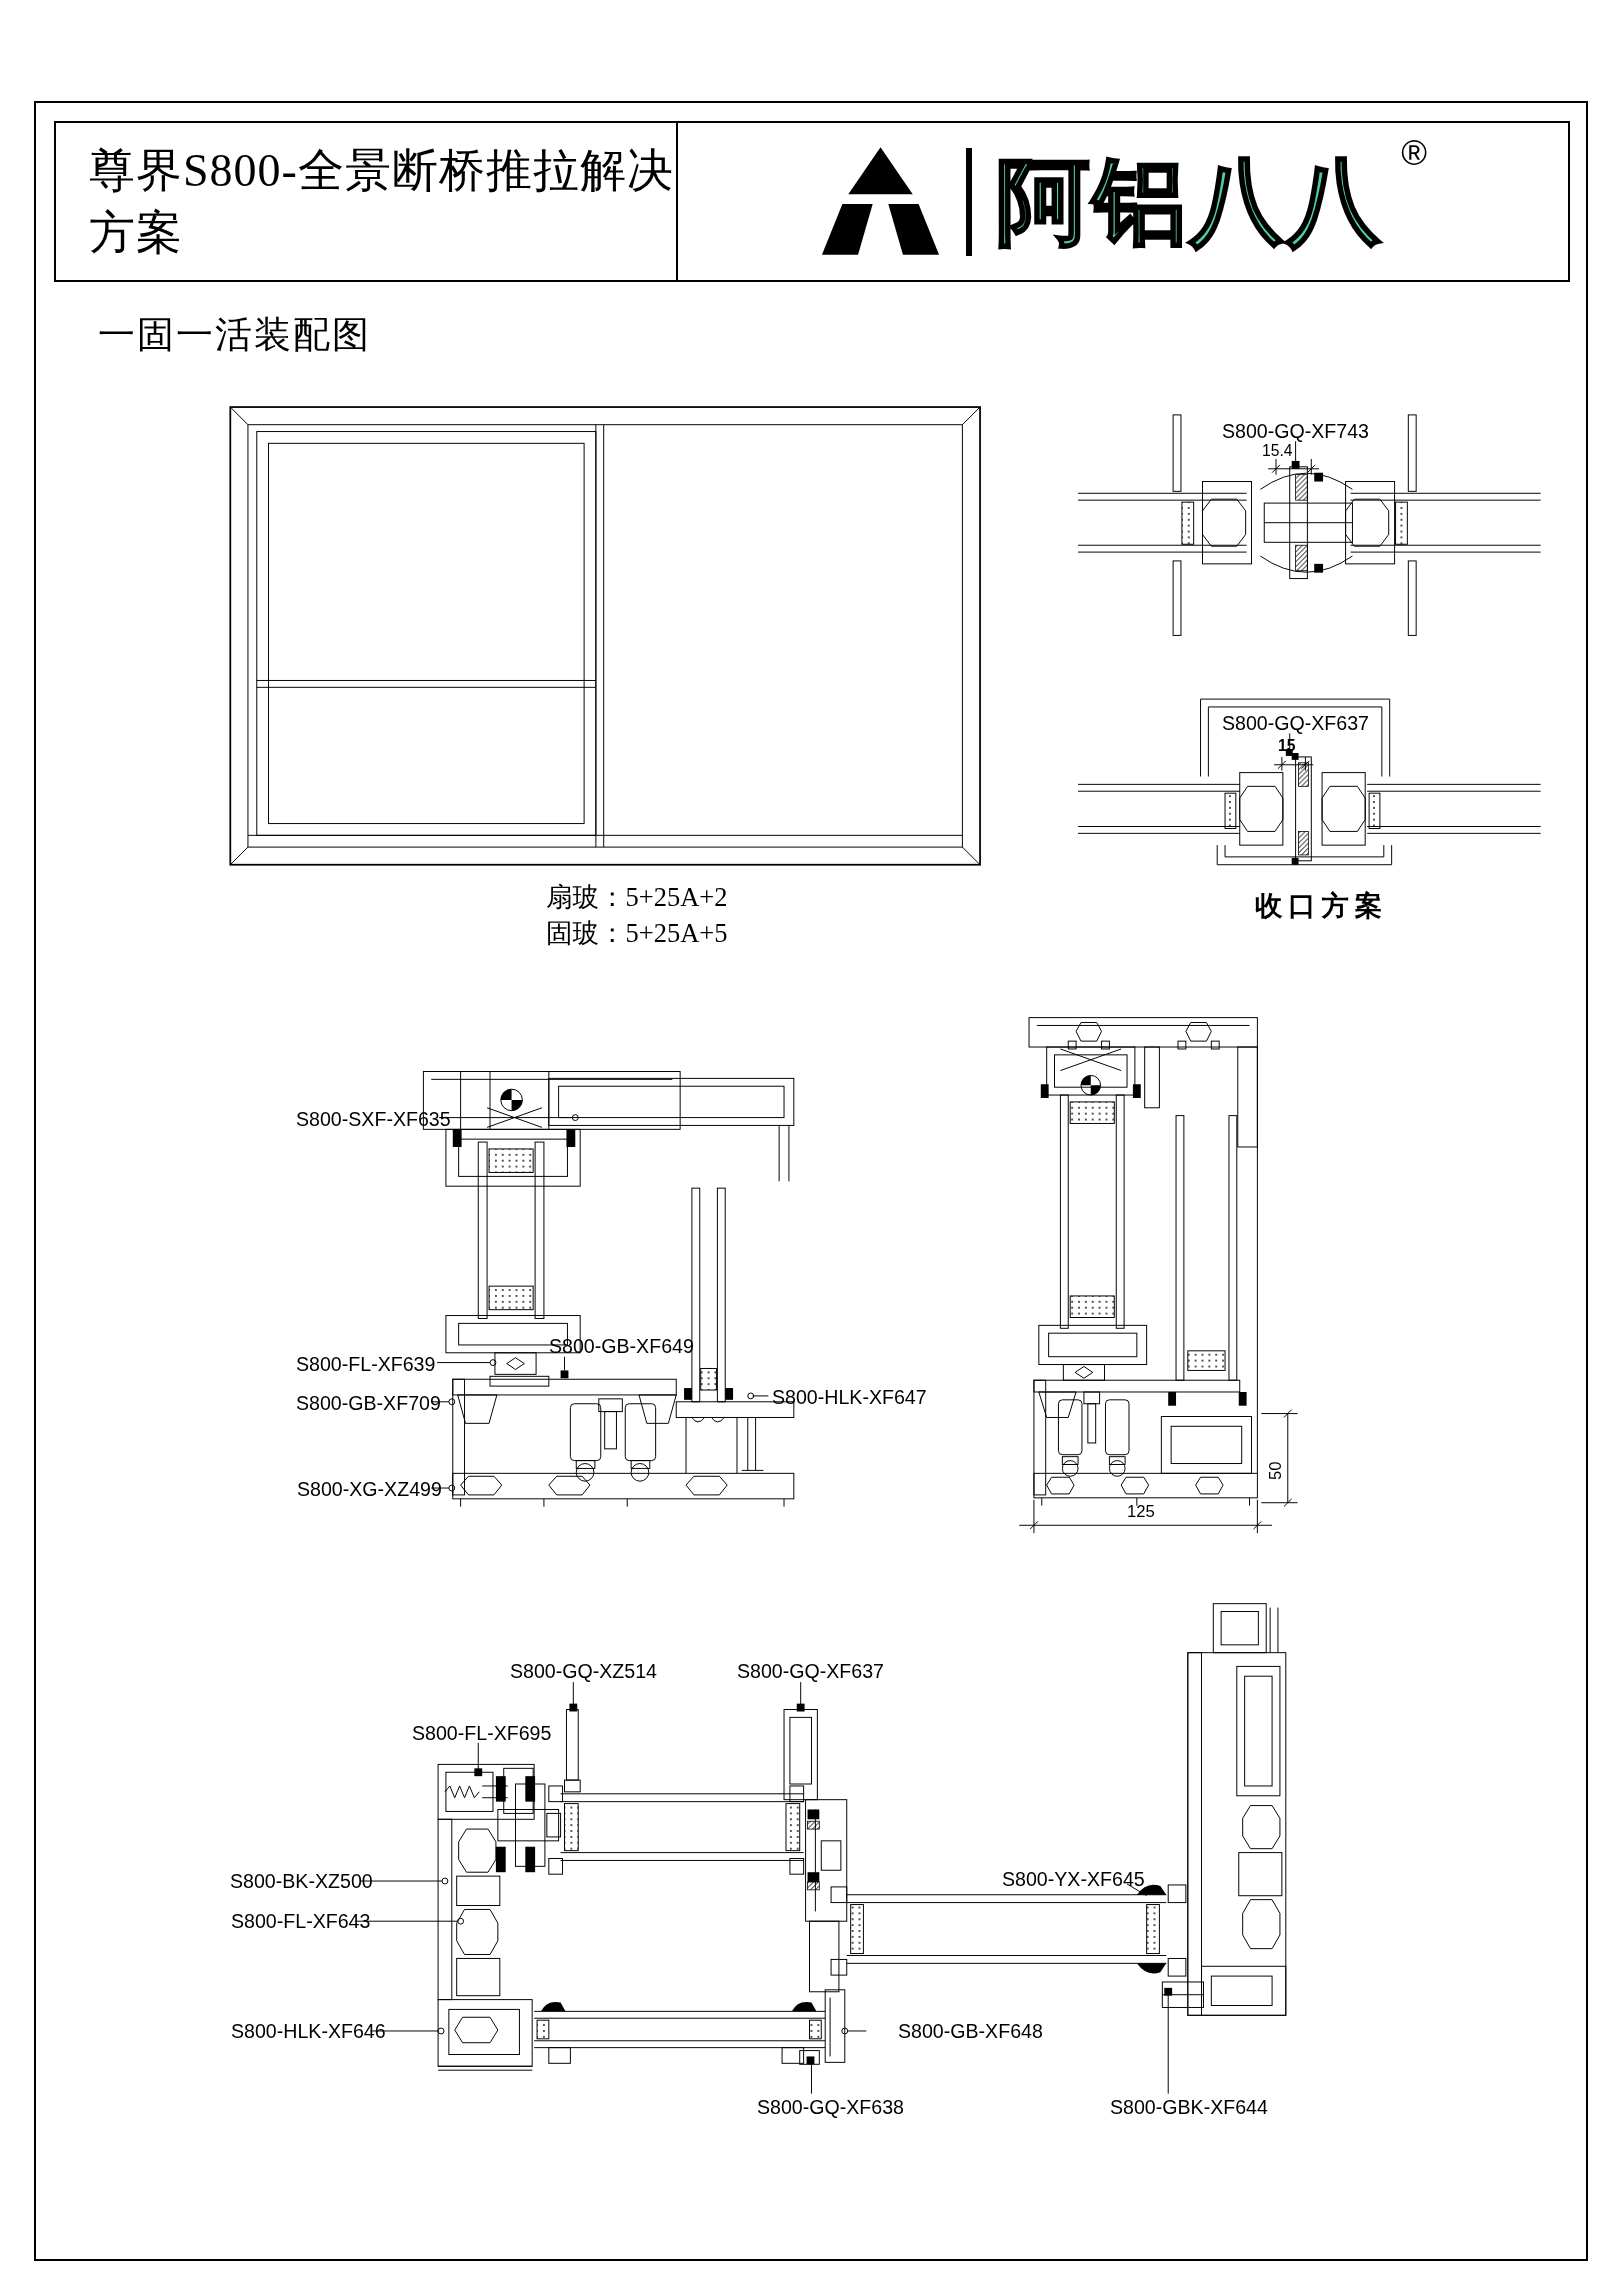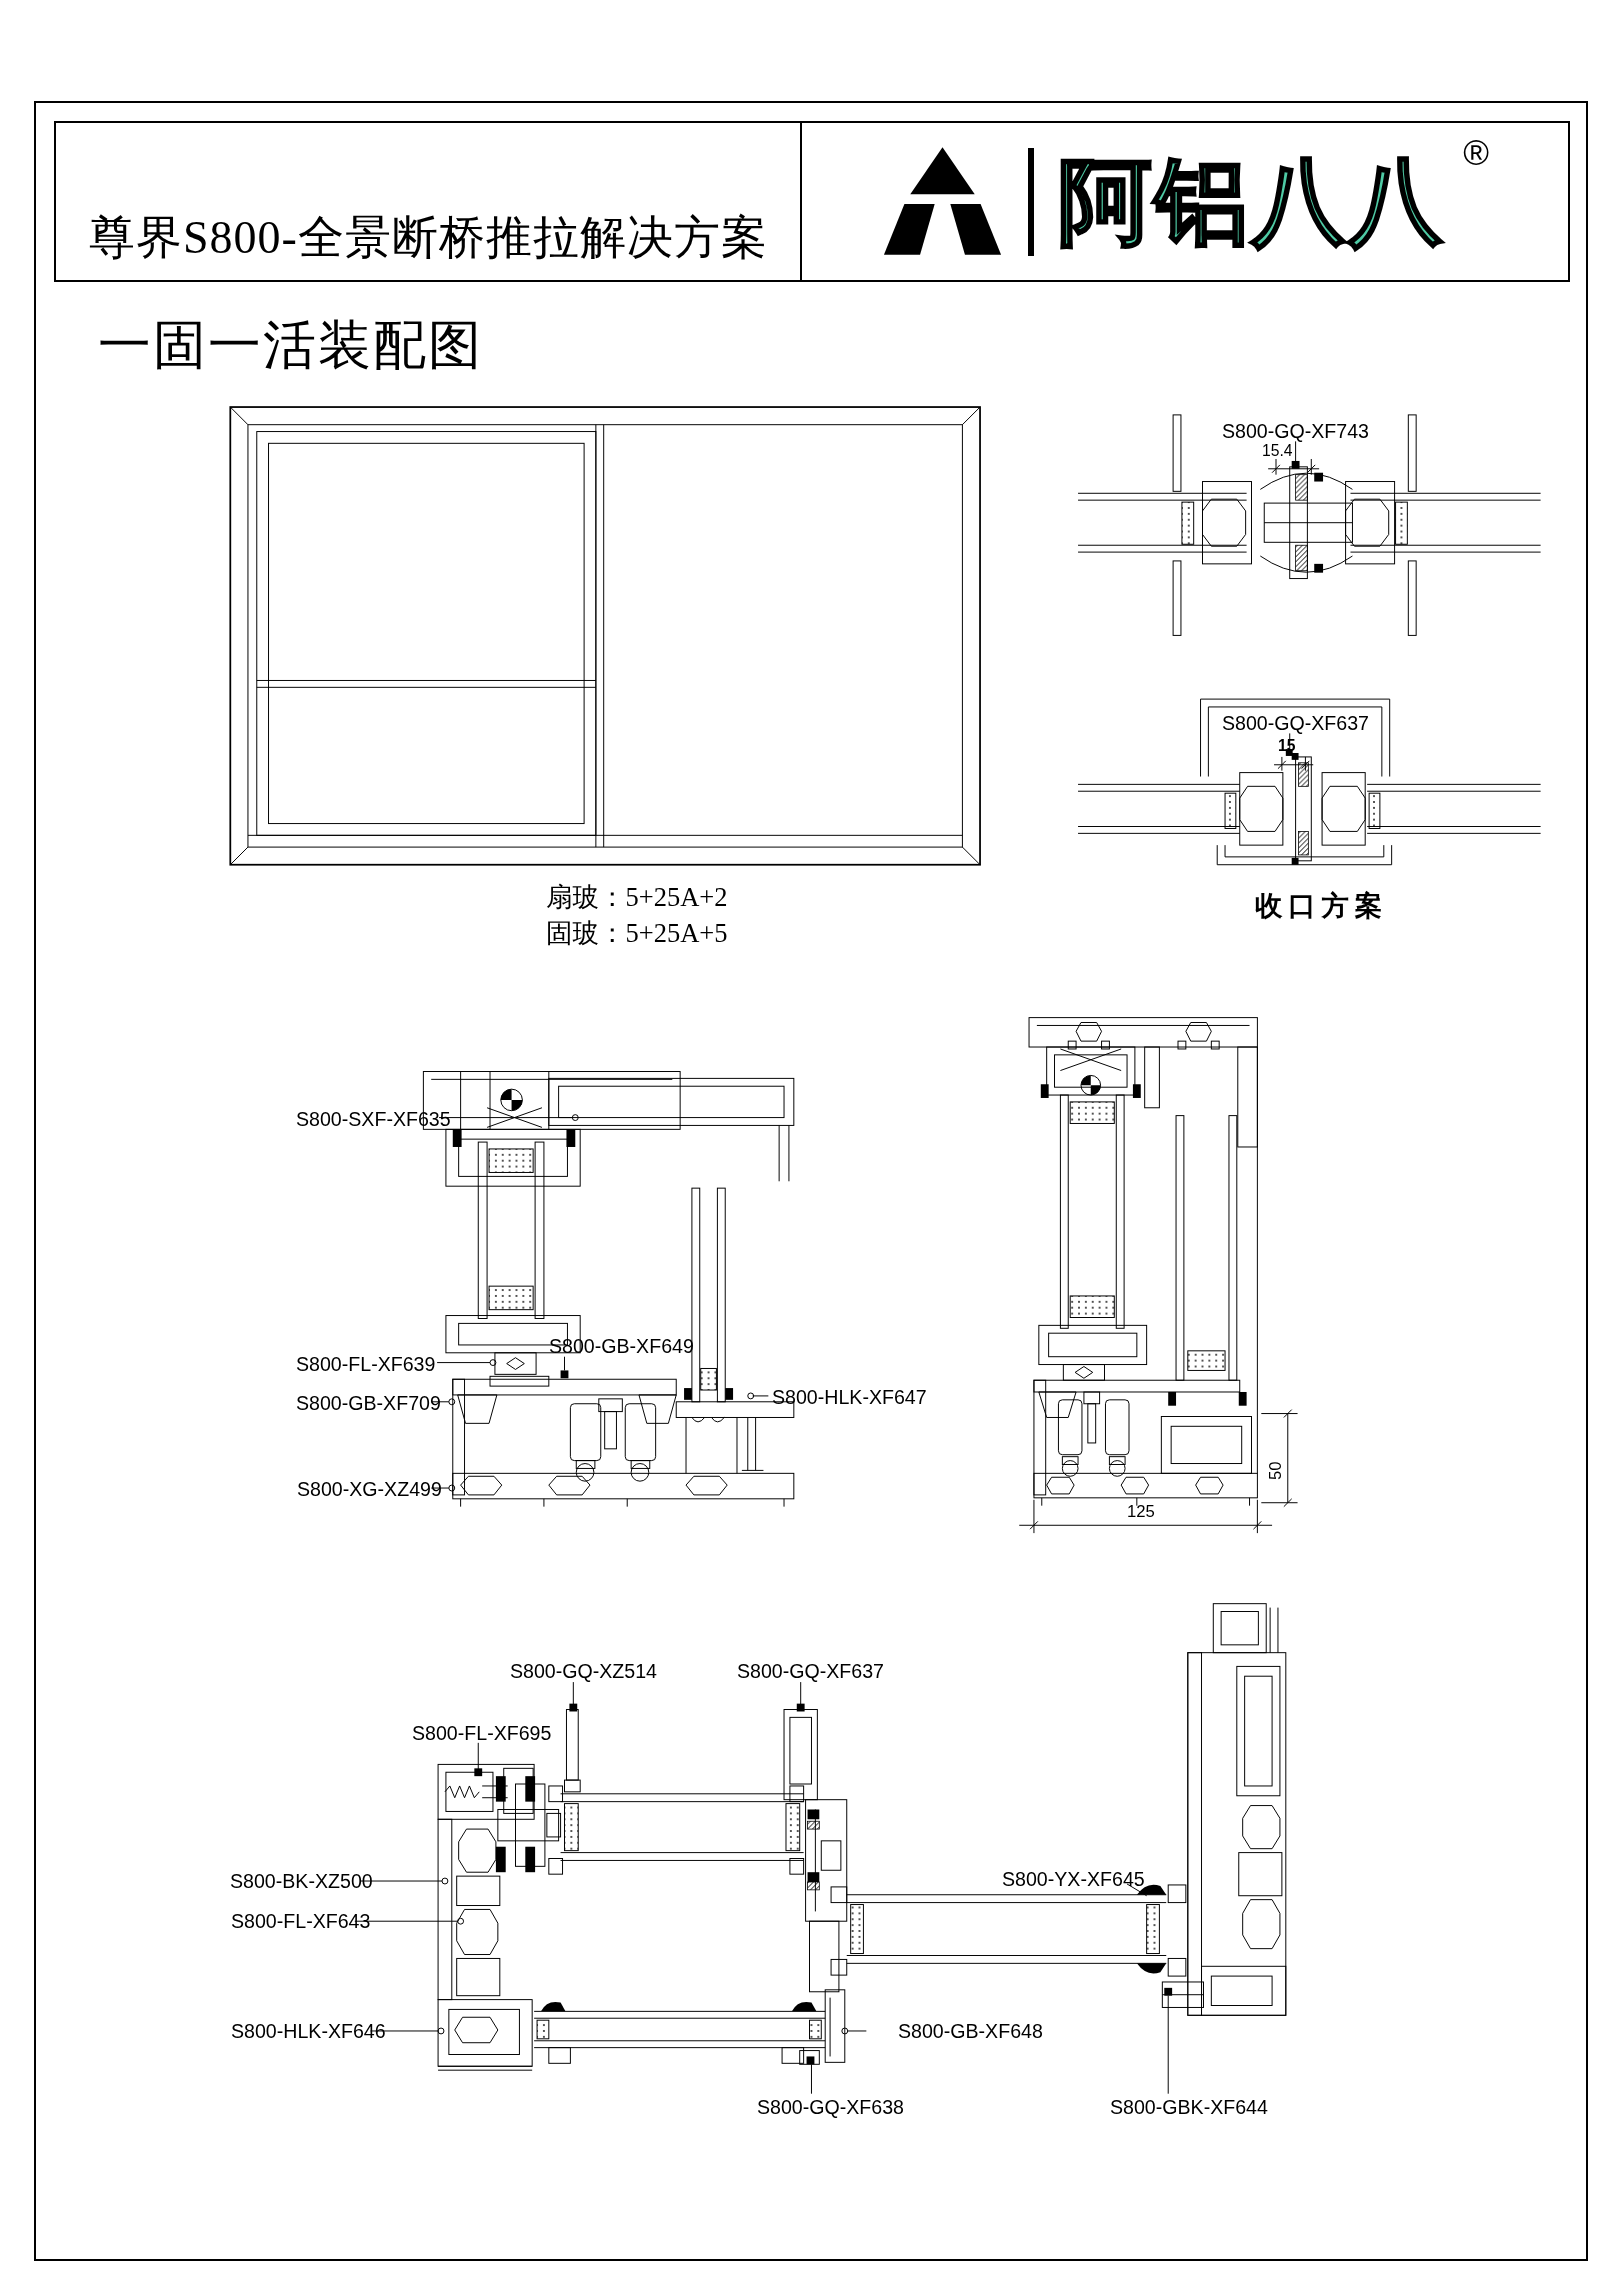--- a/index.html
+++ b/index.html
@@ -1,27 +1,27 @@
 <!DOCTYPE html>
 <html><head>
 <meta charset="utf-8">
 <style>
   html,body{margin:0;padding:0;background:#888;}
   .page{position:relative;width:1620px;height:2292px;background:#fff;margin:0 auto;overflow:hidden;
         font-family:"Liberation Sans",sans-serif;color:#000;}
   .abs{position:absolute;white-space:nowrap;}
   .page-border{position:absolute;left:34px;top:101px;width:1550px;height:2156px;border:2px solid #000;}
   .title-block{position:absolute;left:54px;top:121px;width:1512px;height:157px;border:2px solid #000;display:flex;}
-  .title-cell{width:744px;height:100%;display:flex;align-items:center;padding-left:33px;box-sizing:border-box;margin-top:36px;}
+  .title-cell{width:620px;height:100%;display:flex;align-items:center;padding-left:33px;box-sizing:border-box;}
   .title-text{font-family:"Liberation Serif",serif;font-size:46px;letter-spacing:1px;}
   .logo-cell{flex:1;border-left:2px solid #000;display:flex;align-items:center;justify-content:center;gap:23.5px;}
   .logo-bar{width:6.9px;height:108px;background:#000;}
   .brand-text{font-size:94px;font-weight:bold;letter-spacing:2.9px;-webkit-text-stroke:2.5px #000;line-height:1;}
   .reg-mark{font-size:35px;color:#000;-webkit-text-stroke:0;font-weight:normal;align-self:flex-start;margin-top:9.8px;margin-left:-5.9px;}
-  .subtitle{font-family:"Liberation Serif",serif;font-size:53px;letter-spacing:2px;left:98px;top:310px;}
+  .subtitle{font-family:"Liberation Serif",serif;font-size:37px;letter-spacing:2px;left:98px;top:310px;}
   .cn{font-family:"Liberation Serif",serif;}
   .lbl{font-size:19.6px;}
   .dim{font-size:15.7px;}
   .dim2{font-size:16.7px;}
   .rot90{transform:rotate(-90deg);transform-origin:0 0;}
   svg.draw{position:absolute;left:0;top:0;}
   .s{stroke:#000;fill:none;stroke-width:1;}
   .s2{stroke:#000;fill:none;stroke-width:1.8;}
   .b{fill:#000;stroke:none;}
   .d{fill:url(#dots);stroke:#000;stroke-width:1;}

